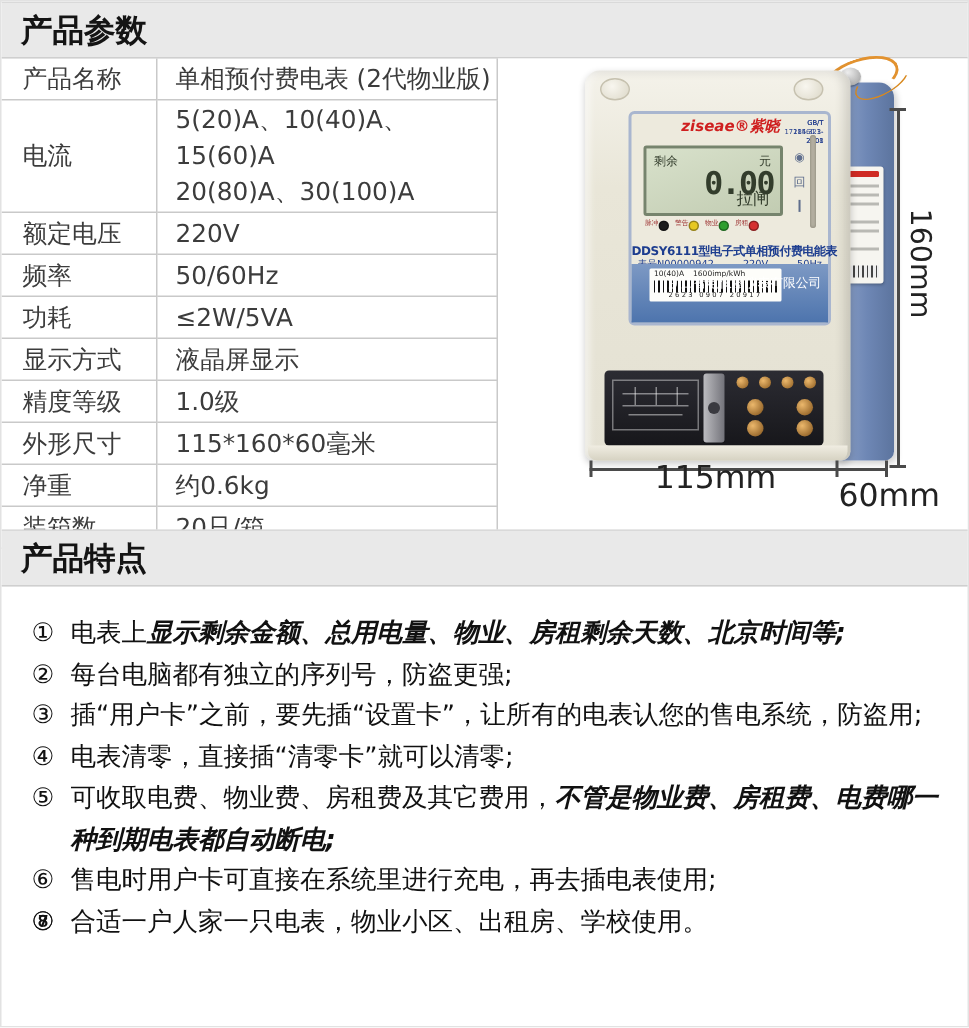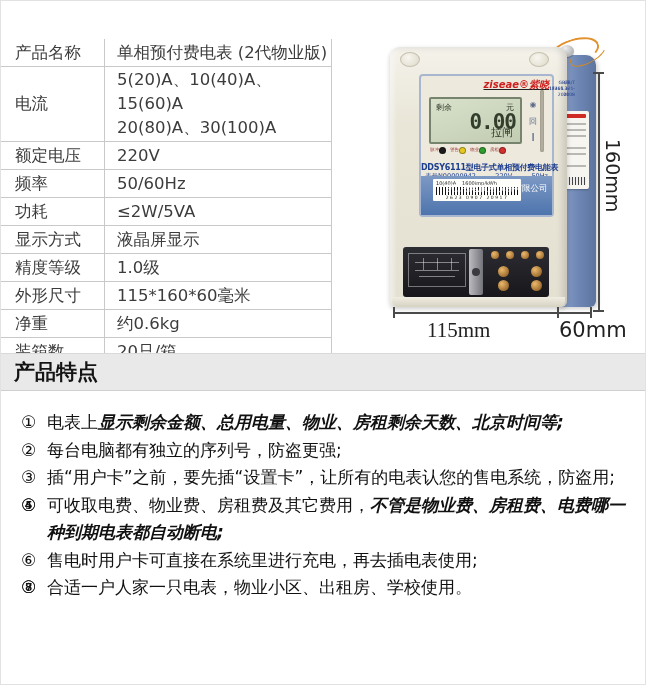--- a/index.html
+++ b/index.html
@@ -51,21 +51,21 @@
     background:radial-gradient(circle at 35% 30%,#f2f2f2,#9c9c9c);box-shadow:0 1px 1px rgba(0,0,0,.3);}
 
   .case{left:58px;top:8px;width:177px;height:260px;border-radius:10px 10px 6px 6px;
     background:linear-gradient(180deg,#f4f2ea,#e9e6d8 30%,#e4e1d3);
     box-shadow:inset -4px 0 7px rgba(0,0,0,.14),inset 3px 0 5px rgba(255,255,255,.6),0 2px 5px rgba(0,0,0,.2);}
   .cap{top:5px;width:20px;height:15px;border-radius:50%;border:1px solid #c6c1af;
     background:radial-gradient(circle at 40% 35%,#f8f6ef,#dcd8c8);}
   .cap.left{left:10px;} .cap.right{left:139px;}
 
   .panel{left:29px;top:27px;width:135px;height:143px;background:#edeadd;border:2px solid #a9b6cf;border-radius:4px;}
-  .brand-row{left:4px;top:2px;width:124px;height:16px;display:flex;position:absolute;justify-content:flex-end;text-decoration:underline;}
+  .brand-row{left:4px;top:2px;width:124px;height:16px;display:flex;position:absolute;justify-content:center;}
   .brand{position:static!important;color:#cf1f1f;font-weight:bold;font-style:italic;font-size:10px;line-height:14px;}
   .gbt{position:static!important;text-align:right;font-size:4.5px;line-height:6px;color:#27418f;padding-top:2px;}
   .gbt span{display:block;}
 
   .lcd{left:8px;top:21px;width:93px;height:47px;border:2px solid #76846d;border-radius:2px;
     background:linear-gradient(160deg,#d8e1cb,#c2ccb2);color:#333d2c;}
   .lcd-remain{left:5px;top:3px;font-size:8px;}
   .lcd-unit{right:6px;top:3px;font-size:8px;}
   .lcd-value{right:4px;top:11px;font-size:21px;font-weight:bold;letter-spacing:-1px;
     font-family:"DejaVu Sans Mono","Liberation Mono",monospace;}
@@ -102,28 +102,31 @@
   .screw-b{width:11px;height:11px;border-radius:50%;background:radial-gradient(circle at 35% 35%,#ecb86c,#7d4f18);}
   .lip{left:2px;top:250px;width:173px;height:10px;border-radius:0 0 6px 6px;
     background:linear-gradient(180deg,#f0ede2,#d6d2c2);}
 
   .dim-v{left:266px;top:34px;width:1.5px;height:238px;background:#4a4a4a;}
   .dim-cap-h{width:11px;height:1.5px;background:#4a4a4a;}
   .dim-cap-v{width:1.5px;height:11px;background:#4a4a4a;}
   .dim-v-label{left:270px;top:100px;writing-mode:vertical-rl;font-size:19px;color:#222;}
   .dim-h1{left:61px;top:273px;width:165px;height:1.5px;background:#4a4a4a;}
   .dim-h2{left:226px;top:273px;width:33px;height:1.5px;background:#4a4a4a;}
-  .dim-h1-label{left:95px;top:279px;width:100px;text-align:left;font-size:21px;color:#222;font-family:Liberation Serif, serif;}
+  .dim-h1-label{left:95px;top:267px;width:100px;text-align:center;font-size:21px;color:#222;}
   .dim-h2-label{left:227px;top:279px;width:62px;text-align:center;font-size:21px;color:#222;}
 </style>
 </head>
 <body>
 
 <div id="page">
 
+  <div id="hdr-params" class="section-header">
+    <span>产品参数</span>
+  </div>
 
   <table id="spec-table">
     <tbody>
         <tr>
           <td class="label-cell">产品名称</td>
           <td class="value-cell">单相预付费电表 (2代物业版)</td>
         </tr>
         <tr>
           <td class="label-cell">电流</td>
           <td class="value-cell">5(20)A、10(40)A、15(60)A
@@ -283,20 +286,20 @@
   </div>
 
   <div id="hdr-features" class="section-header">
     <span>产品特点</span>
   </div>
 
   <div id="features-list">
       <div class="feature-item"><span class="fnum">①</span><span>电表上</span><span class="bi">显示剩余金额、总用电量、物业、房租剩余天数、北京时间等;</span></div>
       <div class="feature-item"><span class="fnum">②</span><span>每台电脑都有独立的序列号，防盗更强;</span></div>
       <div class="feature-item"><span class="fnum">③</span><span>插“用户卡”之前，要先插“设置卡”，让所有的电表认您的售电系统，防盗用;</span></div>
-      <div class="feature-item"><span class="fnum">④</span></div>
+      <div class="feature-item"><span class="fnum">④</span><span>电表清零，直接插“清零卡”就可以清零;</span></div>
       <div class="feature-item"><span class="fnum">⑤</span><span>可收取电费、物业费、房租费及其它费用，</span><span class="bi">不管是物业费、房租费、电费哪一种到期电表都自动断电;</span></div>
       <div class="feature-item"><span class="fnum">⑥</span><span>售电时用户卡可直接在系统里进行充电，再去插电表使用;</span></div>
       <div class="feature-item"><span class="fnum">⑦</span></div>
       <div class="feature-item"><span class="fnum">⑧</span><span>合适一户人家一只电表，物业小区、出租房、学校使用。</span></div>
     </div>
 
 </div>
 
 </body></html>

